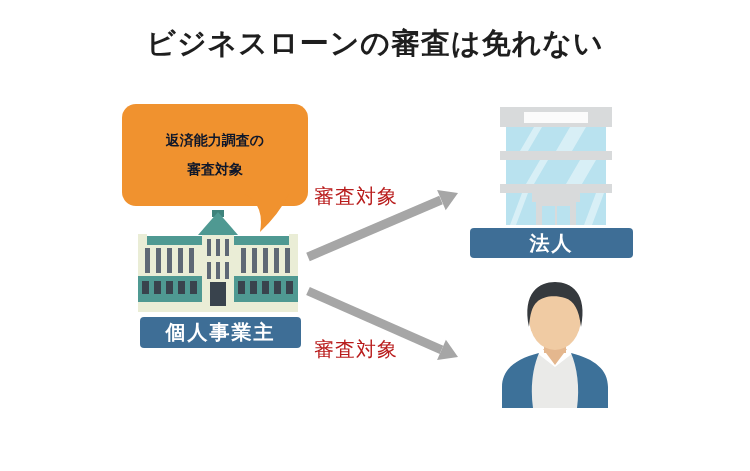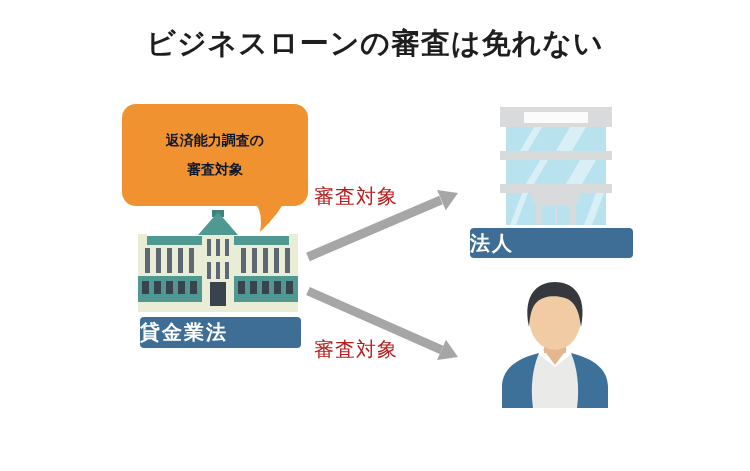--- a/index.html
+++ b/index.html
@@ -19,21 +19,21 @@
 
   
   .bank-svg{position:absolute;left:138px;top:210px;}
   .office-svg{position:absolute;left:496px;top:107px;}
   .person-svg{position:absolute;left:489px;top:277px;}
   .arrows-svg{position:absolute;left:0;top:0;pointer-events:none;}
 
   
   .tag{position:absolute;background:var(--label-blue);color:#fff;border-radius:4px;
        font-size:20px;font-weight:bold;text-align:center;
-       display:flex;align-items:center;letter-spacing:2px;}
+       display:flex;align-items:center;justify-content:center;letter-spacing:2px;}
   .tag-source{left:140px;top:317px;width:161px;height:31px;}
   .tag-corp{left:470px;top:228px;width:163px;height:30px;}
   .tag-individual{left:470px;top:408px;width:163px;height:31px;}
 
   .arrow-label{position:absolute;font-size:20px;font-weight:normal;color:#b91c1c;letter-spacing:1px;}
   .arrow-label-top{left:314px;top:183px;}
   .arrow-label-bottom{left:314px;top:336px;}
 
   
   .f-orange{fill:var(--accent-orange);}
@@ -115,21 +115,21 @@
       <rect x="69" y="29" width="4" height="17"></rect>
         <rect x="78" y="29" width="4" height="17"></rect>
       <rect x="87" y="29" width="4" height="17"></rect>
       <rect x="69" y="52" width="4" height="17"></rect>
         <rect x="78" y="52" width="4" height="17"></rect>
       <rect x="87" y="52" width="4" height="17"></rect>
     </g>
     <rect class="f-dark" x="72" y="72" width="16" height="24"></rect>
   </svg>
   <div class="tag tag-source">
-    <span>貸金業法</span>
+    <span>個人事業主</span>
   </div>
 
   <svg class="arrows-svg" width="750" height="471" viewBox="0 0 750 471">
     <g>
       <line class="arrow-stroke" x1="308" y1="257" x2="441" y2="200"></line>
       <polygon class="arrow-head" points="458,193 445.7,210.2 437.1,190"></polygon>
     </g>
     <g>
       <line class="arrow-stroke" x1="308" y1="291" x2="441.5" y2="349.8"></line>
       <polygon class="arrow-head" points="458,357 437.1,359.9 445.9,339.7"></polygon>

